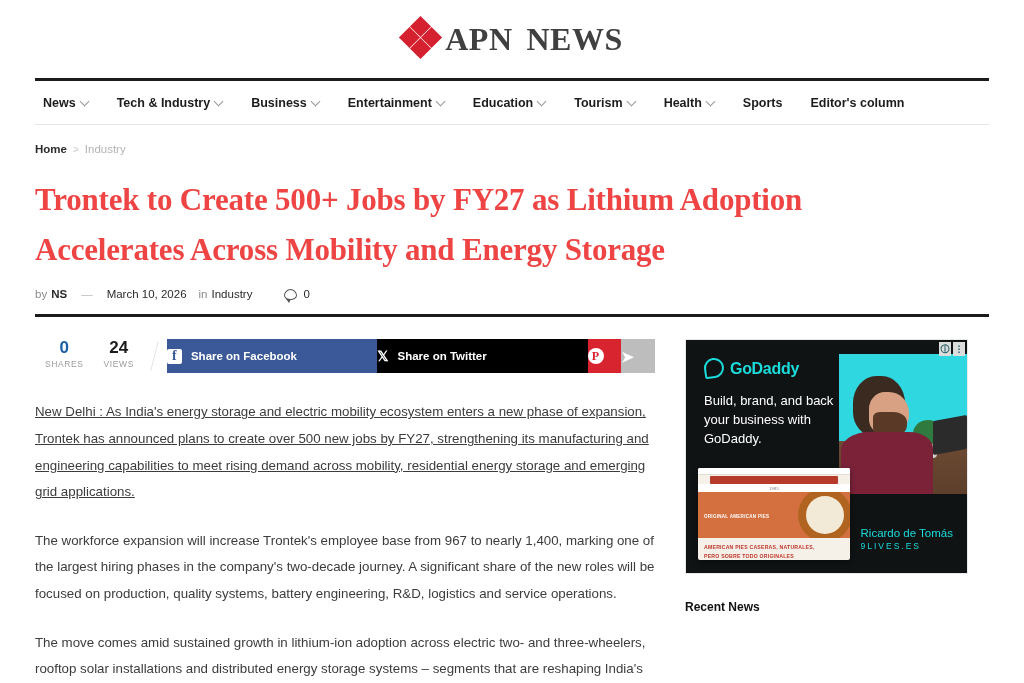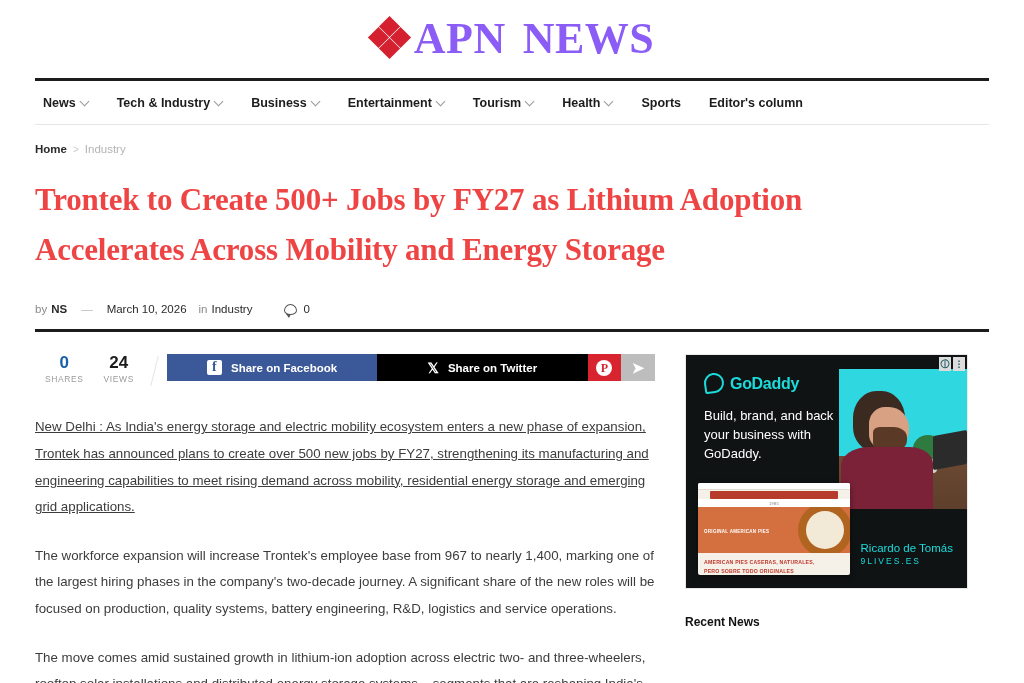--- a/index.html
+++ b/index.html
@@ -21,21 +21,21 @@
   .logo-mark i {
     position: absolute; width: 15px; height: 15px;
     background: #d5202f; transform: rotate(45deg);
   }
   .logo-mark i.d1 { left: 12px; top: 0px; }
   .logo-mark i.d2 { left: 1px; top: 11px; }
   .logo-mark i.d3 { left: 23px; top: 11px; }
   .logo-mark i.d4 { left: 12px; top: 22px; }
   .logo-text {
     font-family: "Liberation Serif", serif;
-    font-size: 44px; font-weight: 700; color: #8b5cf6;
+    font-size: 32px; font-weight: 700; color: #404040;
     letter-spacing: 0.5px; line-height: 1;
   }
   .logo-text .sp { letter-spacing: 6px; }
 
   
   .nav-wrap {
     margin: 0 35px;
     border-top: 3px solid #1c1c1c;
     border-bottom: 1px solid #e6e6e6;
   }
@@ -71,21 +71,21 @@
   .headline {
     margin: 20px 35px 0 35px;
     font-family: "Liberation Serif", serif;
     font-size: 31px; font-weight: 700; color: #ef4444;
     line-height: 1.62; letter-spacing: -0.2px;
     max-width: 920px;
   }
 
   
   .byline {
-    margin: 28px 35px 0 35px;
+    margin: 13px 35px 0 35px;
     display: flex; align-items: center;
     font-size: 11.5px; color: #8a8a8a;
   }
   .byline .by { color: #8a8a8a; }
   .byline .author { color: #2b2b2b; font-weight: 600; margin-left: 4px; }
   .byline .dash { margin: 0 14px; color: #b9b9b9; }
   .byline .date { color: #2b2b2b; font-weight: 400; }
   .byline .in { margin-left: 12px; color: #8a8a8a; }
   .byline .cat { color: #2b2b2b; margin-left: 4px; cursor: pointer; }
   .byline .comments {
@@ -126,23 +126,23 @@
   .stat.views .num { color: #1c1c1c; }
   .stat .lbl {
     font-size: 8.5px; color: #9b9b9b; letter-spacing: 0.6px;
     margin-top: 2px;
   }
   .divider-slash {
     width: 1px; background: #e4e4e4; transform: skewX(-14deg);
     margin: 2px 12px 2px 10px;
   }
   .sbtn {
-    display: flex; align-items: center; justify-content: center;
+    display: flex; align-items: center; 
     gap: 9px; color: #fff; font-size: 11.5px; font-weight: 700;
-    cursor: pointer; height: 27px;
+    cursor: pointer; height: 34px;
   }
   .sbtn.fb { background: #3b5998; width: 218px; }
   .sbtn.tw { background: #000000; width: 218px; }
   .sbtn.pin { background: #d7242f; width: 35px; }
   .sbtn.more { background: #bdbdbd; width: 35px; }
   .fb-ico {
     width: 15px; height: 15px; background: #fff; border-radius: 2px;
     position: relative;
   }
   .fb-ico::after {
@@ -299,20 +299,24 @@
       <div class="nav-item">
         <span>Tech &amp; Industry</span>
         <span class="chev"></span>
       </div>
       <div class="nav-item">
         <span>Business</span>
         <span class="chev"></span>
       </div>
       <div class="nav-item">
         <span>Entertainment</span>
+        <span class="chev"></span>
+      </div>
+      <div class="nav-item">
+        <span>Education</span>
         <span class="chev"></span>
       </div>
       <div class="nav-item">
         <span>Tourism</span>
         <span class="chev"></span>
       </div>
       <div class="nav-item">
         <span>Health</span>
         <span class="chev"></span>
       </div>

